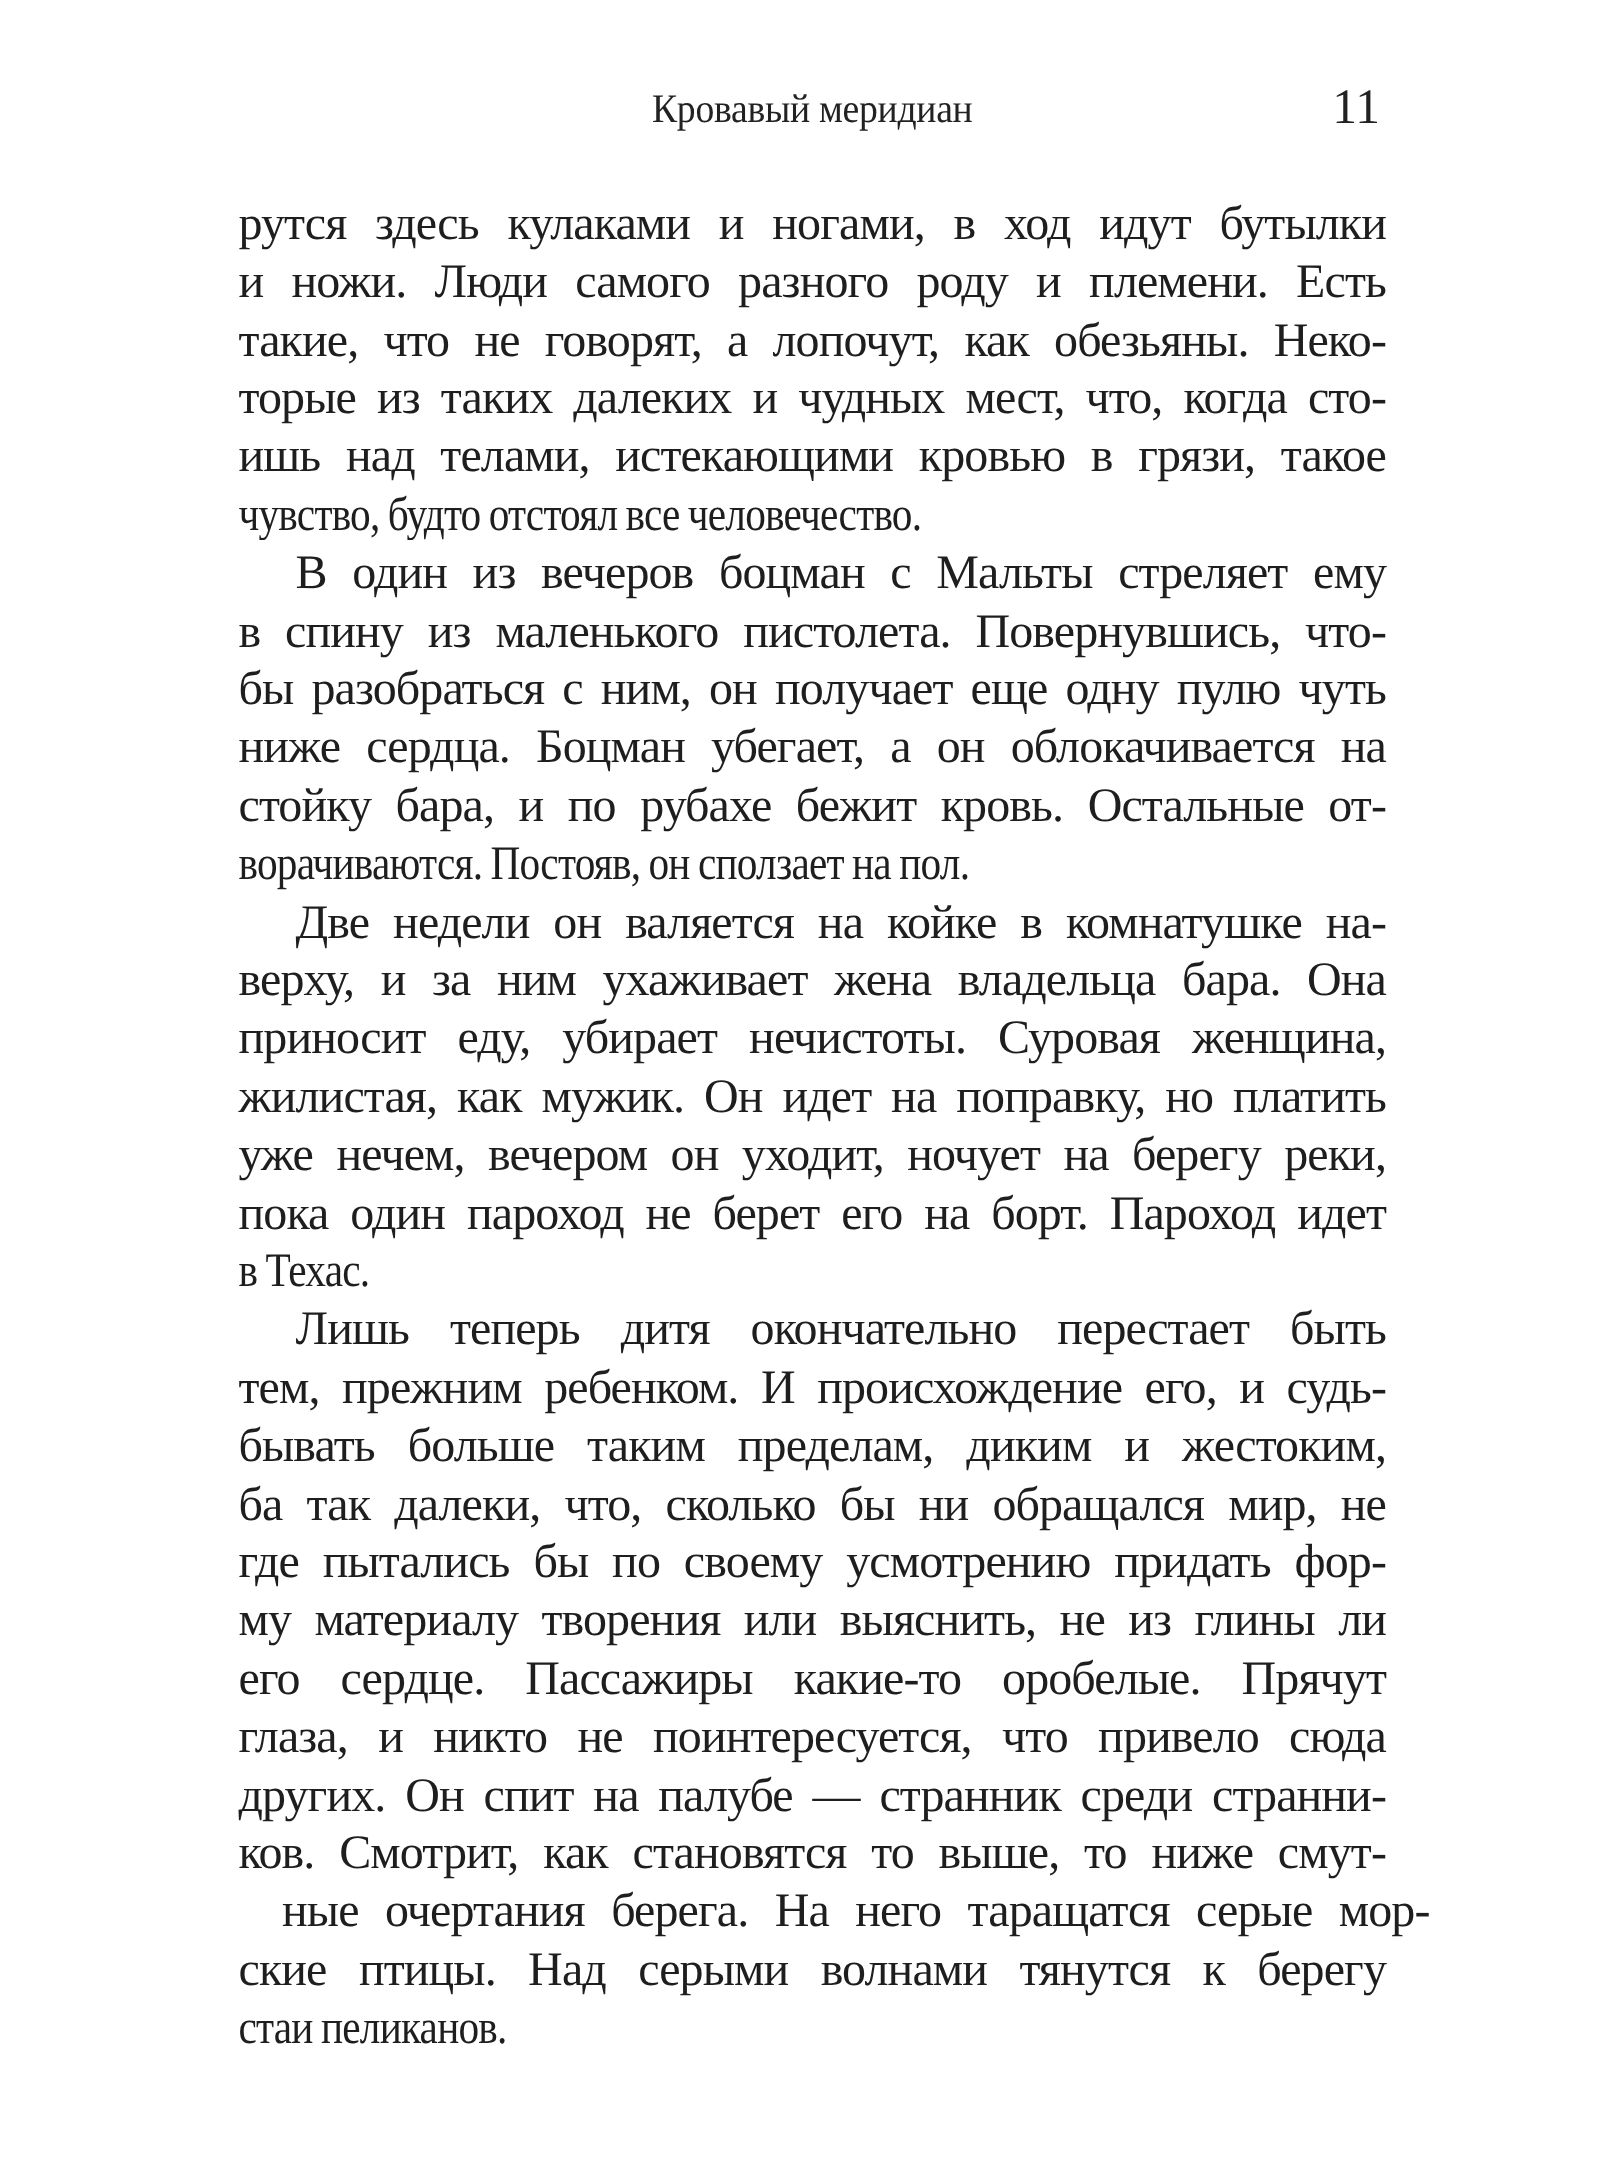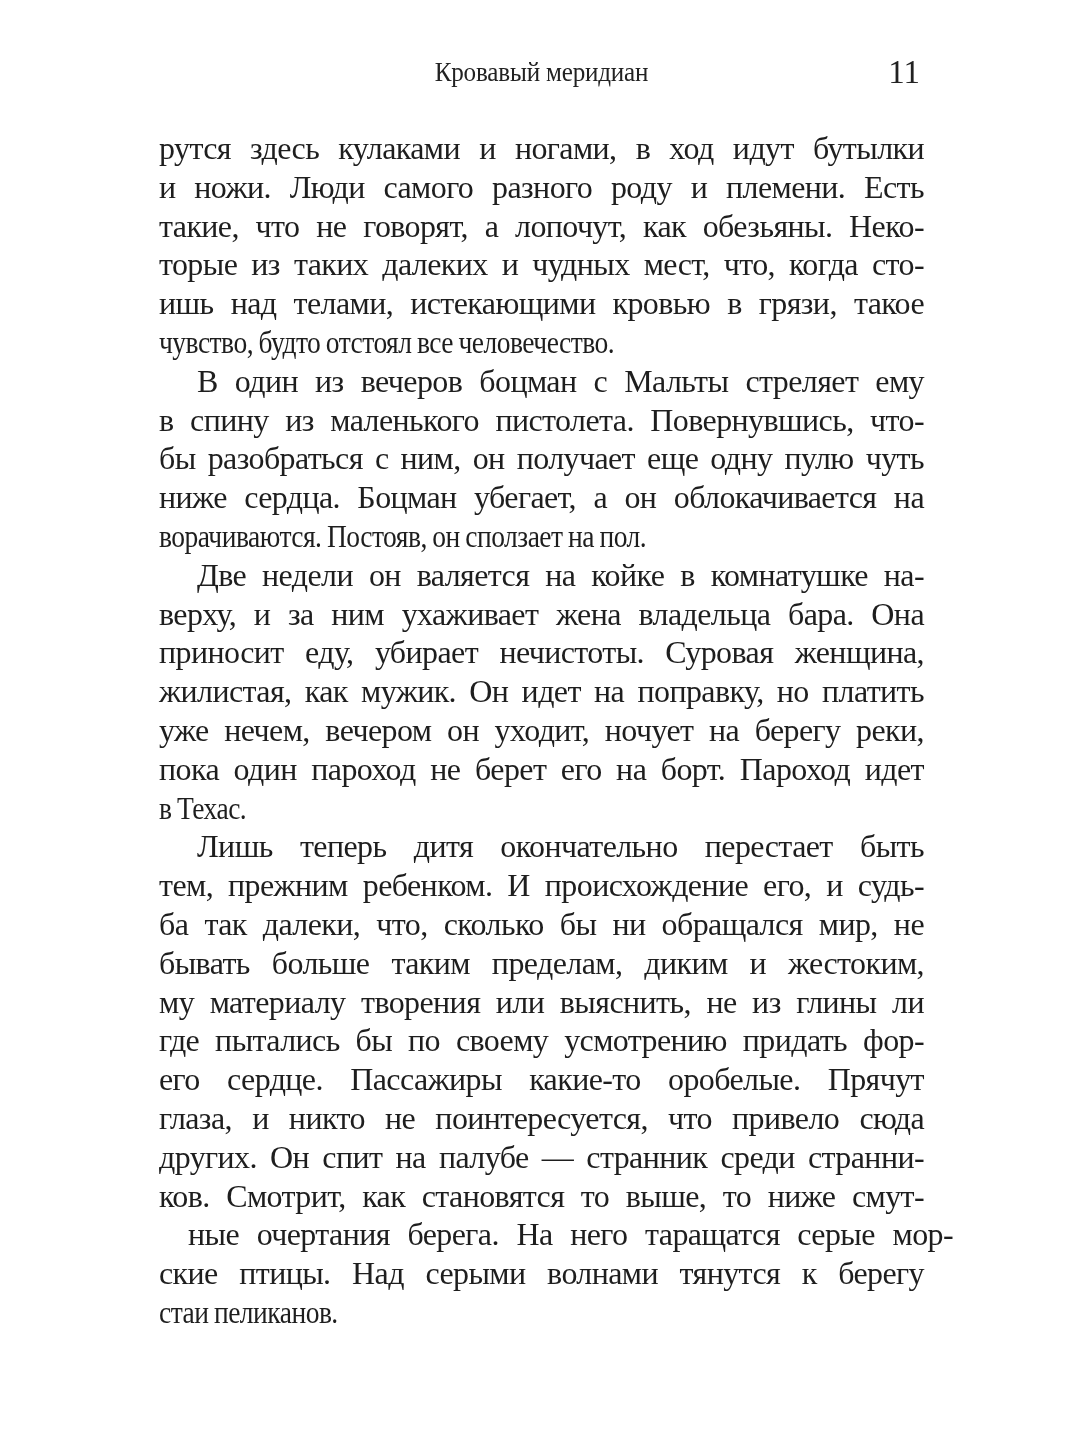--- a/index.html
+++ b/index.html
@@ -95,38 +95,39 @@
         <div class="line" style="width: 765px; transform: scaleX(1); white-space: normal; text-align: justify; text-align-last: justify;">такие, что не говорят, а лопочут, как обезьяны. Неко-</div>
         <div class="line" style="width: 765px; transform: scaleX(1); white-space: normal; text-align: justify; text-align-last: justify;">торые из таких далеких и чудных мест, что, когда сто-</div>
         <div class="line" style="width: 765px; transform: scaleX(1); white-space: normal; text-align: justify; text-align-last: justify;">ишь над телами, истекающими кровью в грязи, такое</div>
         <div class="line last" style="width: 889.535px; transform: scaleX(0.86);">чувство, будто отстоял все человечество.</div>
       </div>
       <div class="para">
         <div class="line indent" style="width: 765px; transform: scaleX(1); padding-left: 38px; white-space: normal; text-align: justify; text-align-last: justify;">В один из вечеров боцман с Мальты стреляет ему</div>
         <div class="line" style="width: 765px; transform: scaleX(1); white-space: normal; text-align: justify; text-align-last: justify;">в спину из маленького пистолета. Повернувшись, что-</div>
         <div class="line" style="width: 765px; transform: scaleX(1); white-space: normal; text-align: justify; text-align-last: justify;">бы разобраться с ним, он получает еще одну пулю чуть</div>
         <div class="line" style="width: 765px; transform: scaleX(1); white-space: normal; text-align: justify; text-align-last: justify;">ниже сердца. Боцман убегает, а он облокачивается на</div>
+        <div class="line" style="width: 765px; transform: scaleX(1); white-space: normal; text-align: justify; text-align-last: justify;">стойку бара, и по рубахе бежит кровь. Остальные от-</div>
         <div class="line last" style="width: 889.535px; transform: scaleX(0.86);">ворачиваются. Постояв, он сползает на пол.</div>
       </div>
       <div class="para">
         <div class="line indent" style="width: 765px; transform: scaleX(1); padding-left: 38px; white-space: normal; text-align: justify; text-align-last: justify;">Две недели он валяется на койке в комнатушке на-</div>
         <div class="line" style="width: 765px; transform: scaleX(1); white-space: normal; text-align: justify; text-align-last: justify;">верху, и за ним ухаживает жена владельца бара. Она</div>
         <div class="line" style="width: 765px; transform: scaleX(1); white-space: normal; text-align: justify; text-align-last: justify;">приносит еду, убирает нечистоты. Суровая женщина,</div>
         <div class="line" style="width: 765px; transform: scaleX(1); white-space: normal; text-align: justify; text-align-last: justify;">жилистая, как мужик. Он идет на поправку, но платить</div>
         <div class="line" style="width: 765px; transform: scaleX(1); white-space: normal; text-align: justify; text-align-last: justify;">уже нечем, вечером он уходит, ночует на берегу реки,</div>
         <div class="line" style="width: 765px; transform: scaleX(1); white-space: normal; text-align: justify; text-align-last: justify;">пока один пароход не берет его на борт. Пароход идет</div>
         <div class="line last" style="width: 889.535px; transform: scaleX(0.86);">в Техас.</div>
       </div>
       <div class="para">
         <div class="line indent" style="width: 765px; transform: scaleX(1); padding-left: 38px; white-space: normal; text-align: justify; text-align-last: justify;">Лишь теперь дитя окончательно перестает быть</div>
         <div class="line" style="width: 765px; transform: scaleX(1); white-space: normal; text-align: justify; text-align-last: justify;">тем, прежним ребенком. И происхождение его, и судь-</div>
+        <div class="line" style="width: 765px; transform: scaleX(1); white-space: normal; text-align: justify; text-align-last: justify;">бывать больше таким пределам, диким и жестоким,</div>
         <div class="line" style="width: 765px; transform: scaleX(1); white-space: normal; text-align: justify; text-align-last: justify;">ба так далеки, что, сколько бы ни обращался мир, не</div>
-        <div class="line" style="width: 765px; transform: scaleX(1); white-space: normal; text-align: justify; text-align-last: justify;">бывать больше таким пределам, диким и жестоким,</div>
+        <div class="line" style="width: 765px; transform: scaleX(1); white-space: normal; text-align: justify; text-align-last: justify;">где пытались бы по своему усмотрению придать фор-</div>
         <div class="line" style="width: 765px; transform: scaleX(1); white-space: normal; text-align: justify; text-align-last: justify;">му материалу творения или выяснить, не из глины ли</div>
-        <div class="line" style="width: 765px; transform: scaleX(1); white-space: normal; text-align: justify; text-align-last: justify;">где пытались бы по своему усмотрению придать фор-</div>
         <div class="line" style="width: 765px; transform: scaleX(1); white-space: normal; text-align: justify; text-align-last: justify;">его сердце. Пассажиры какие-то оробелые. Прячут</div>
         <div class="line" style="width: 765px; transform: scaleX(1); white-space: normal; text-align: justify; text-align-last: justify;">глаза, и никто не поинтересуется, что привело сюда</div>
         <div class="line" style="width: 765px; transform: scaleX(1); white-space: normal; text-align: justify; text-align-last: justify;">других. Он спит на палубе — странник среди странни-</div>
         <div class="line" style="width: 765px; transform: scaleX(1); white-space: normal; text-align: justify; text-align-last: justify;">ков. Смотрит, как становятся то выше, то ниже смут-</div>
         <div class="line" style="width: 765px; transform: scaleX(1); white-space: normal; text-align: justify; text-align-last: justify; margin-left: 29px;">ные очертания берега. На него таращатся серые мор-</div>
         <div class="line" style="width: 765px; transform: scaleX(1); white-space: normal; text-align: justify; text-align-last: justify;">ские птицы. Над серыми волнами тянутся к берегу</div>
         <div class="line last" style="width: 889.535px; transform: scaleX(0.86);">стаи пеликанов.</div>
       </div>
     </div>
 </div>

